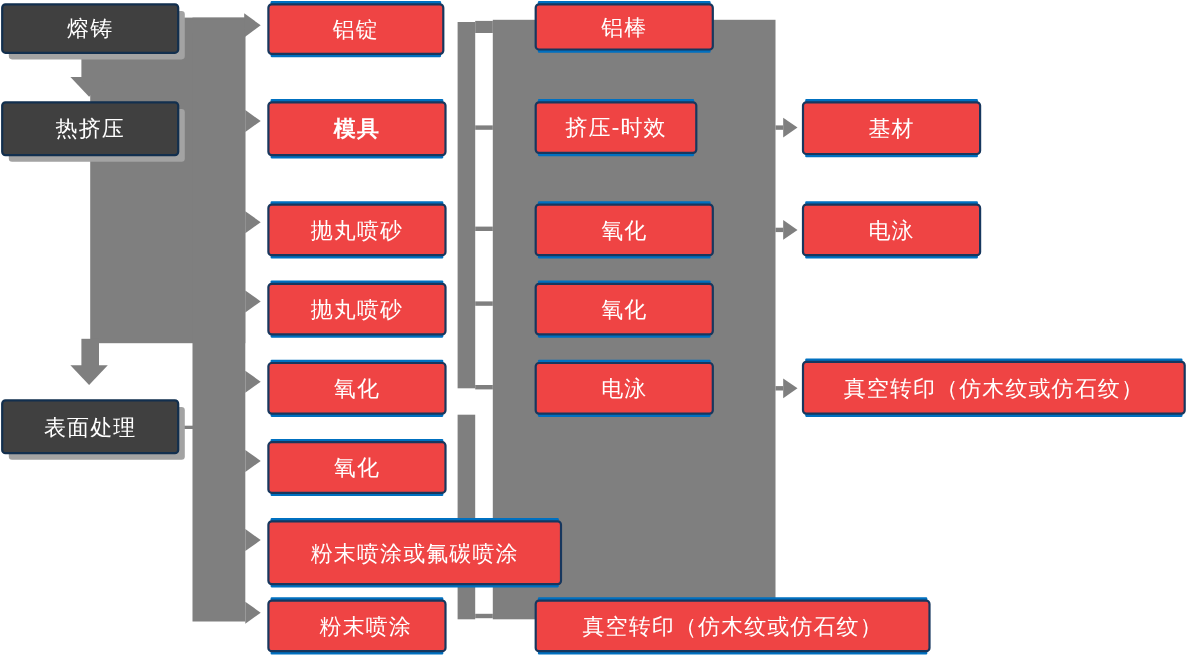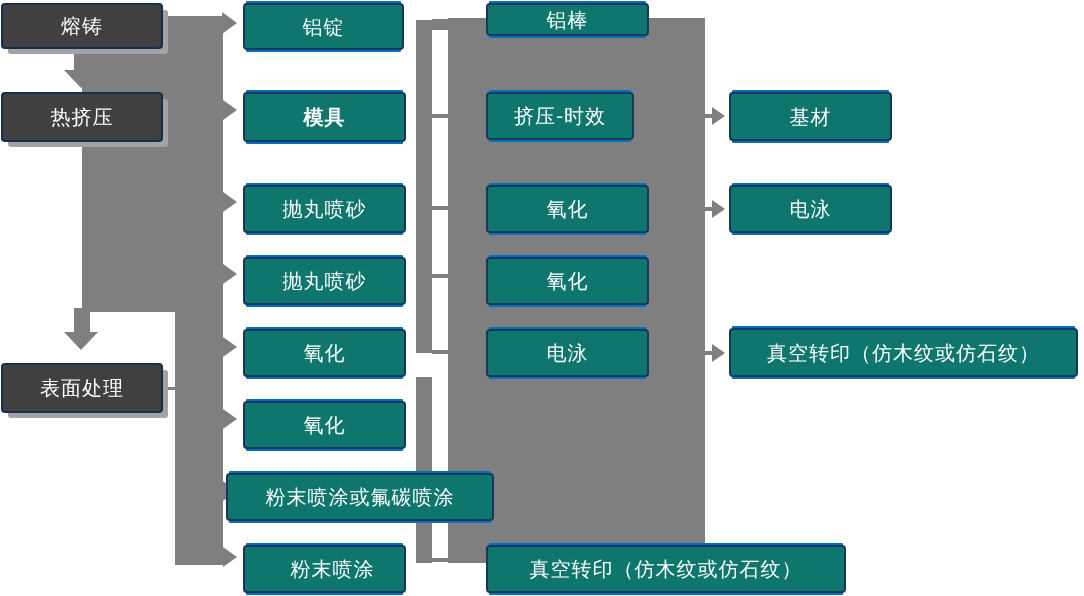--- a/index.html
+++ b/index.html
@@ -7,21 +7,21 @@
     position:relative; width:1084px; height:596px; background:#ffffff;
     font-family:"DejaVu Sans","Liberation Sans",sans-serif; overflow:hidden;
   }
   .gray { position:absolute; background:#7F7F7F; z-index:1; }
   .node {
     position:absolute; display:flex; align-items:center; justify-content:center;
     color:#ffffff; font-size:20px; letter-spacing:1px; line-height:1;
     box-sizing:border-box; border-radius:4px; z-index:2; white-space:nowrap;
   }
   .bright {
-    background:#0f766e; border:2px solid #17375E;
+    background:#ef4444; border:2px solid #17375E;
     box-shadow:0 -5px 0 -3px #0070C0, 0 5px 0 -3px #0070C0;
   }
   .dark {
     background:#404040; border:2px solid #122F4E;
     box-shadow:6px 6px 0 -1px #A3A3A3;
   }
   .tri { position:absolute; width:0; height:0; z-index:1; }
   .tri.right    { border-top:10px solid transparent; border-bottom:10px solid transparent; border-left:14px solid #7F7F7F; }
   .tri.rightbig { border-top:11px solid transparent; border-bottom:11px solid transparent; border-left:15px solid #7F7F7F; }
   .tri.rightsm  { border-top:9px solid transparent;  border-bottom:9px solid transparent;  border-left:13px solid #7F7F7F; }
@@ -69,24 +69,24 @@
   <div class="node dark" style="left:1px; top:3px;   width:162px; height:46px;">熔铸</div>
   <div class="node dark" style="left:1px; top:92px;  width:162px; height:50px;">热挤压</div>
   <div class="node dark" style="left:1px; top:363px; width:162px; height:50px;">表面处理</div>
 
   <div class="node bright" style="left:243px; top:3px;   width:161px; height:47px;">铝锭</div>
   <div class="node bright" style="left:243px; top:92px;  width:163px; height:50px;font-weight:bold;">模具</div>
   <div class="node bright" style="left:243px; top:185px; width:163px; height:48px;">抛丸喷砂</div>
   <div class="node bright" style="left:243px; top:257px; width:163px; height:48px;">抛丸喷砂</div>
   <div class="node bright" style="left:243px; top:329px; width:163px; height:48px;">氧化</div>
   <div class="node bright" style="left:243px; top:401px; width:163px; height:48px;">氧化</div>
-  <div class="node bright" style="left:226px; top:473px; width:268px; height:48px;">粉末喷涂或氟碳喷涂</div>
+  <div class="node bright" style="left:243px; top:473px; width:268px; height:59px;">粉末喷涂或氟碳喷涂</div>
   <div class="node bright" style="left:243px; top:545px; width:163px; height:48px;padding-left:16px;">粉末喷涂</div>
 
-  <div class="node bright" style="left:486px; top:3px;   width:163px; height:33px;">铝棒</div>
+  <div class="node bright" style="left:486px; top:3px;   width:163px; height:43px;">铝棒</div>
   <div class="node bright" style="left:486px; top:92px;  width:148px; height:48px;">挤压-时效</div>
   <div class="node bright" style="left:486px; top:185px; width:163px; height:48px;">氧化</div>
   <div class="node bright" style="left:486px; top:257px; width:163px; height:48px;">氧化</div>
   <div class="node bright" style="left:486px; top:329px; width:163px; height:48px;">电泳</div>
   <div class="node bright" style="left:486px; top:545px; width:360px; height:48px;">真空转印（仿木纹或仿石纹）</div>
 
   <div class="node bright" style="left:729px; top:92px;  width:163px; height:49px;">基材</div>
   <div class="node bright" style="left:729px; top:185px; width:163px; height:48px;">电泳</div>
   <div class="node bright" style="left:729px; top:328px; width:349px; height:49px;">真空转印（仿木纹或仿石纹）</div>
 

